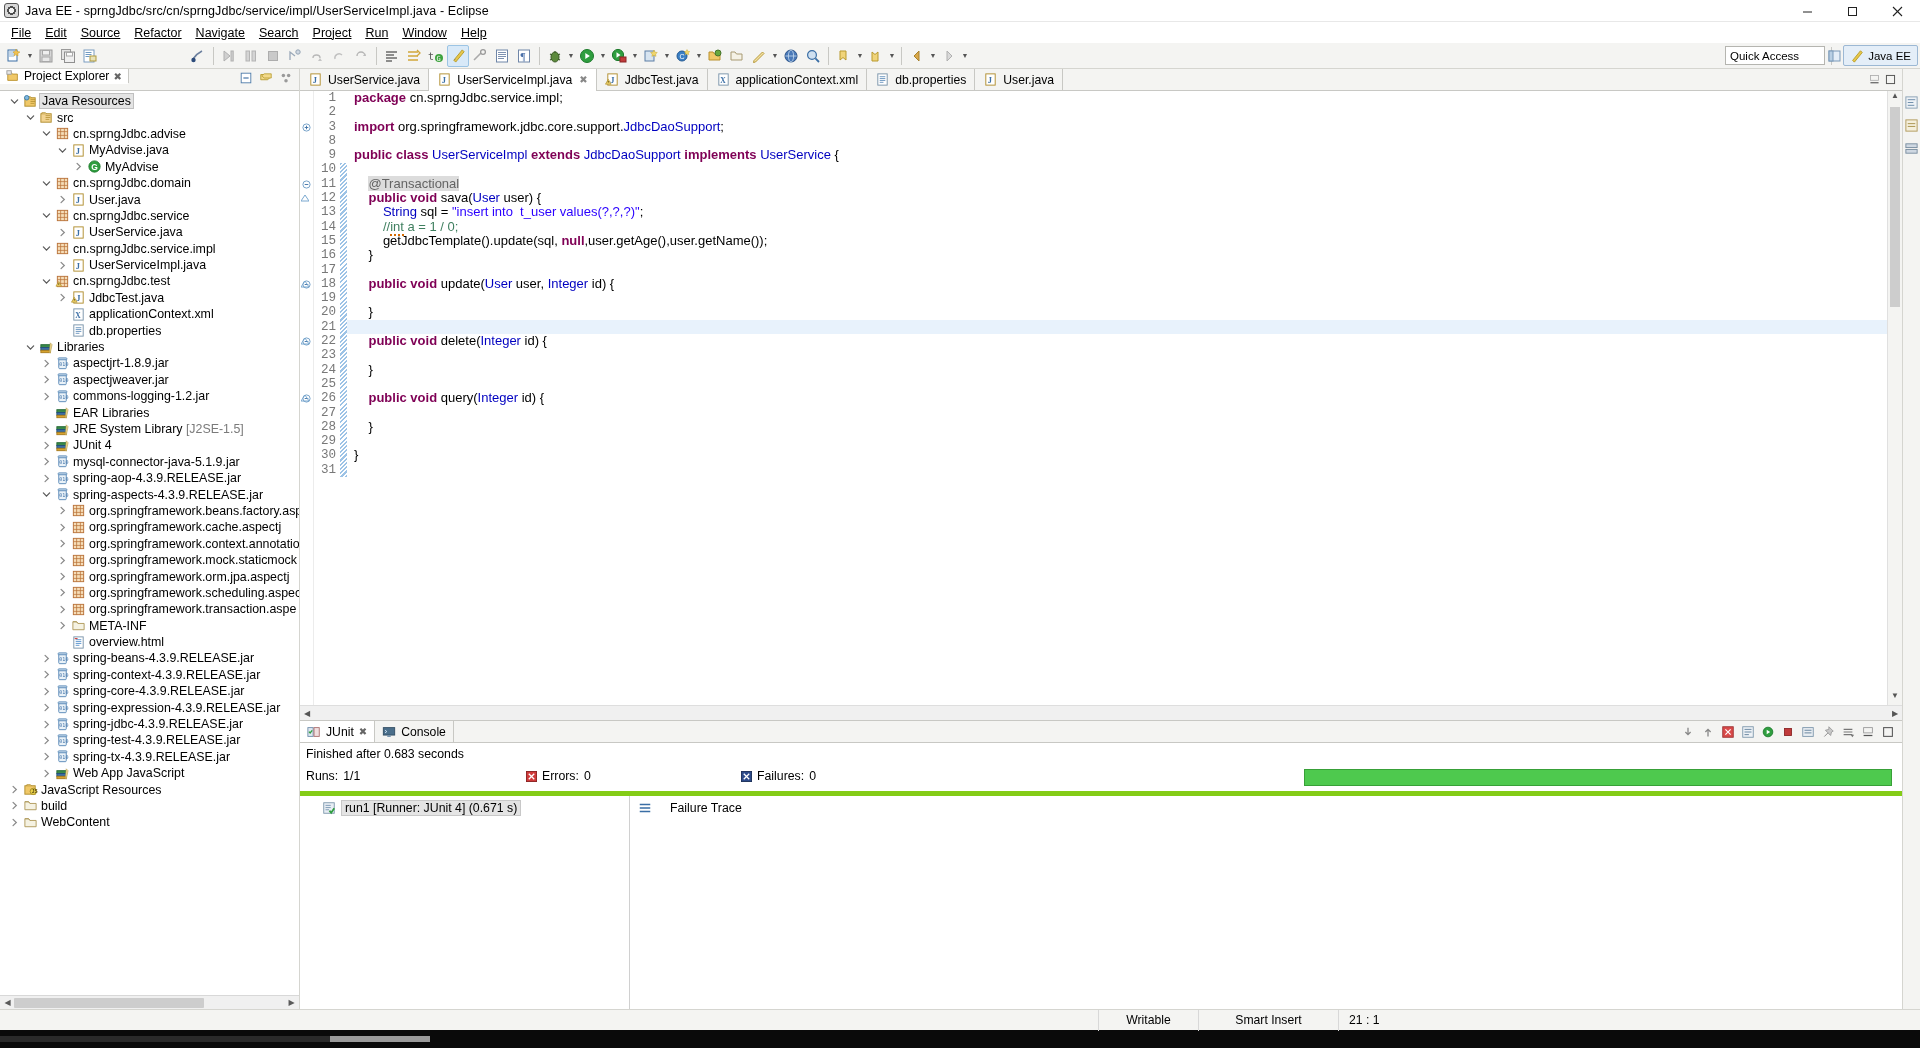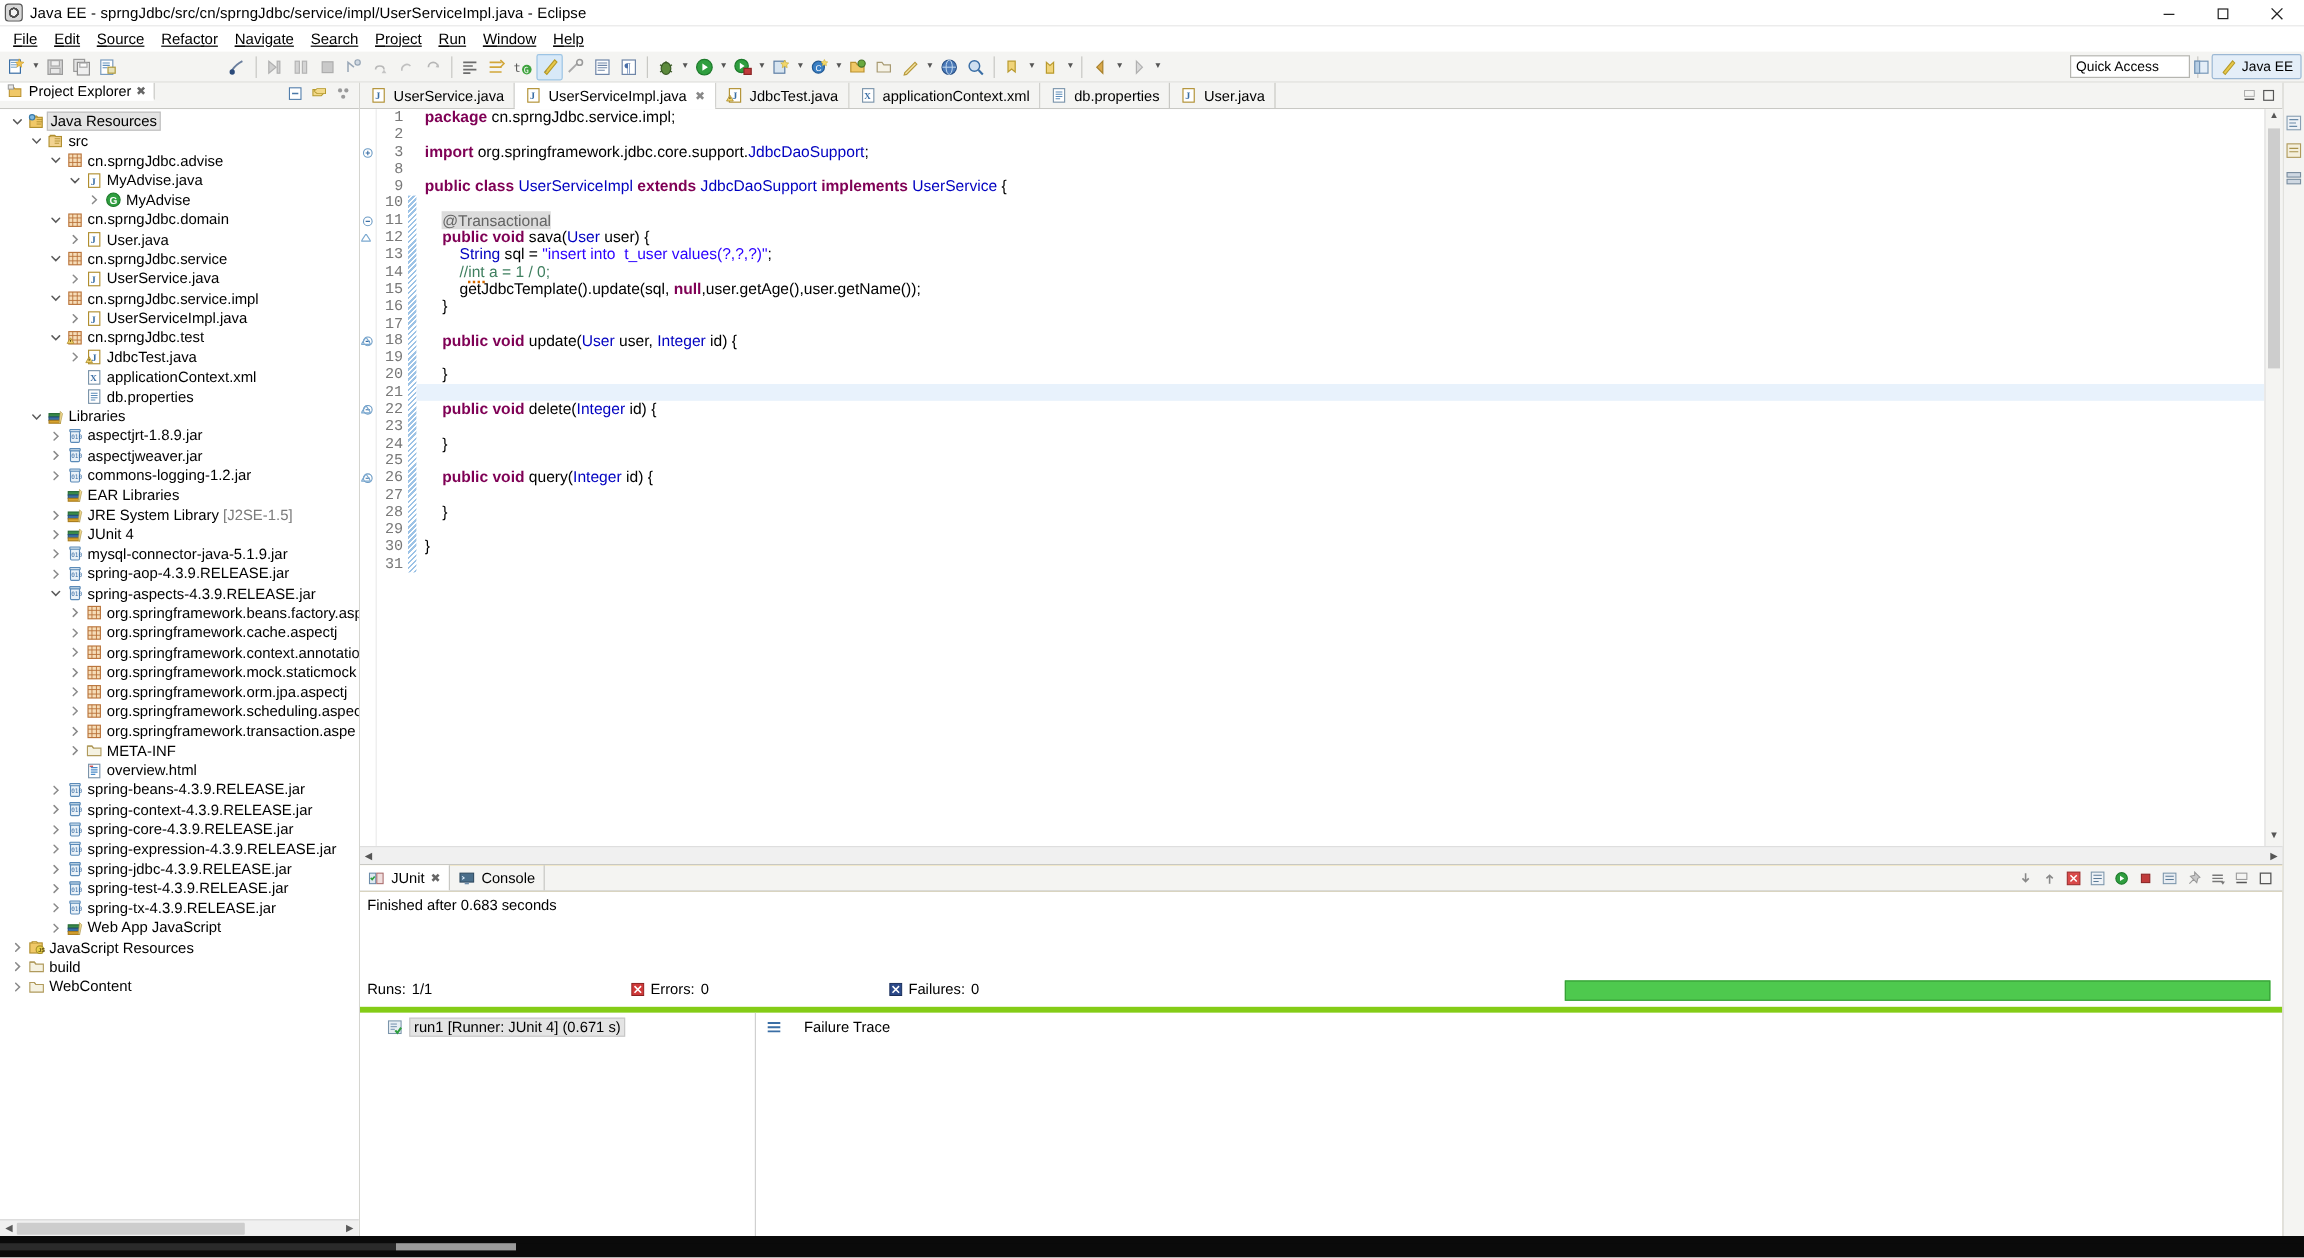--- a/index.html
+++ b/index.html
@@ -115,28 +115,28 @@
   .str { color: #2a00ff; }
   .cmt { color: #3f7f5f; }
   .ann { color: #646464; background: #dcdcdc; }
   .fld { color: #0000c0; }
   .sq { border-bottom: 2px dotted #d46a00; }
 
   .edit-vscroll { width: 15px; flex: 0 0 15px; background: #f4f4f2; border-left: 1px solid #e0e0e0; position: relative; }
   .edit-hscroll { height: 15px; flex: 0 0 15px; background: #f0f0f0; border-top: 1px solid #dedede; position: relative; display: flex; align-items: center; }
 
   
-  .bottom { flex: 1; display: flex; flex-direction: column; background: #eab308; min-height: 0; border-top: 1px solid #c8c8c4; }
+  .bottom { flex: 1; display: flex; flex-direction: column; background: #d946ef; min-height: 0; border-top: 1px solid #c8c8c4; }
   .btabbar { height: 22px; flex: 0 0 22px; display: flex; align-items: stretch; background: #f4f4f2; border-bottom: 1px solid #c8c8c4; position: relative; }
   .btab { display: flex; align-items: center; gap: 5px; padding: 0 7px; font-size: 12.2px; border-right: 1px solid #c8c8c4; }
   .btab.active { background: #fff; }
   .btools { margin-left: auto; display: flex; align-items: center; gap: 2px; padding-right: 5px; }
   .junit-body { flex: 1; background: #fff; display: flex; flex-direction: column; min-height: 0; }
   .junit-status { font-size: 12.3px; padding: 4px 6px 2px 6px; }
-  .junit-counts { display: flex; align-items: center; font-size: 12.3px; padding: 4px 6px 6px 6px; position: relative; height: 28px; margin-top: 48px; }
+  .junit-counts { display: flex; align-items: center; font-size: 12.3px; padding: 4px 6px 6px 6px; position: relative; height: 28px; }
   .jc { display: flex; align-items: center; gap: 5px; }
   .progbar { position: absolute; right: 10px; top: 6px; height: 17px; width: 588px; background: #4ec94e; border: 1px solid #38a038; }
   .junit-split { flex: 1; display: flex; min-height: 0; border-top: 5px solid #84cc16; }
   .jtree { flex: 0 0 330px; border-right: 1px solid #d0d0d0; background: #fff; padding-top: 3px; }
   .jrow { display: flex; align-items: center; gap: 5px; font-size: 12.3px; padding: 1px 4px; margin-left: 18px; }
   .jrow .lbl { background: #e4e4e4; border: 1px solid #c8c8c8; padding: 0 3px; }
   .jtrace { flex: 1; background: #fff; padding-top: 3px; }
   .jtrace-hdr { display: flex; align-items: flex-end; gap: 18px; font-size: 12.3px; padding: 2px 8px; }
 
   
@@ -1559,19 +1559,26 @@
       </div>
       <div class="rs-ic">
         <svg width="15" height="15" viewBox="0 0 16 16">
             <rect x="2" y="3" width="12" height="4" fill="#cfd8e2" stroke="#7a8ea0"></rect>
             <rect x="2" y="9" width="12" height="4" fill="#cfd8e2" stroke="#7a8ea0"></rect>
           </svg>
       </div>
     </div>
   </div>
 
+  <div class="statusbar">
+    <div style="width:1098px"></div>
+    <div class="sb-cell" style="width:100px; justify-content:center;">Writable</div>
+    <div class="sb-cell" style="width:140px; justify-content:center;">Smart Insert</div>
+    <div class="sb-cell" style="width:120px;">21 : 1</div>
+    <div class="sb-spacer"></div>
+  </div>
 
   <div class="taskbar">
     <div class="tb-seg" style="width:330px;"></div>
     <div class="tb-seg" style="width:100px;background:#9a9a9a;"></div>
     <div class="tb-seg" style="flex:1;background:#0a0a0a;"></div>
   </div>
 </div>
 
 </body></html>

